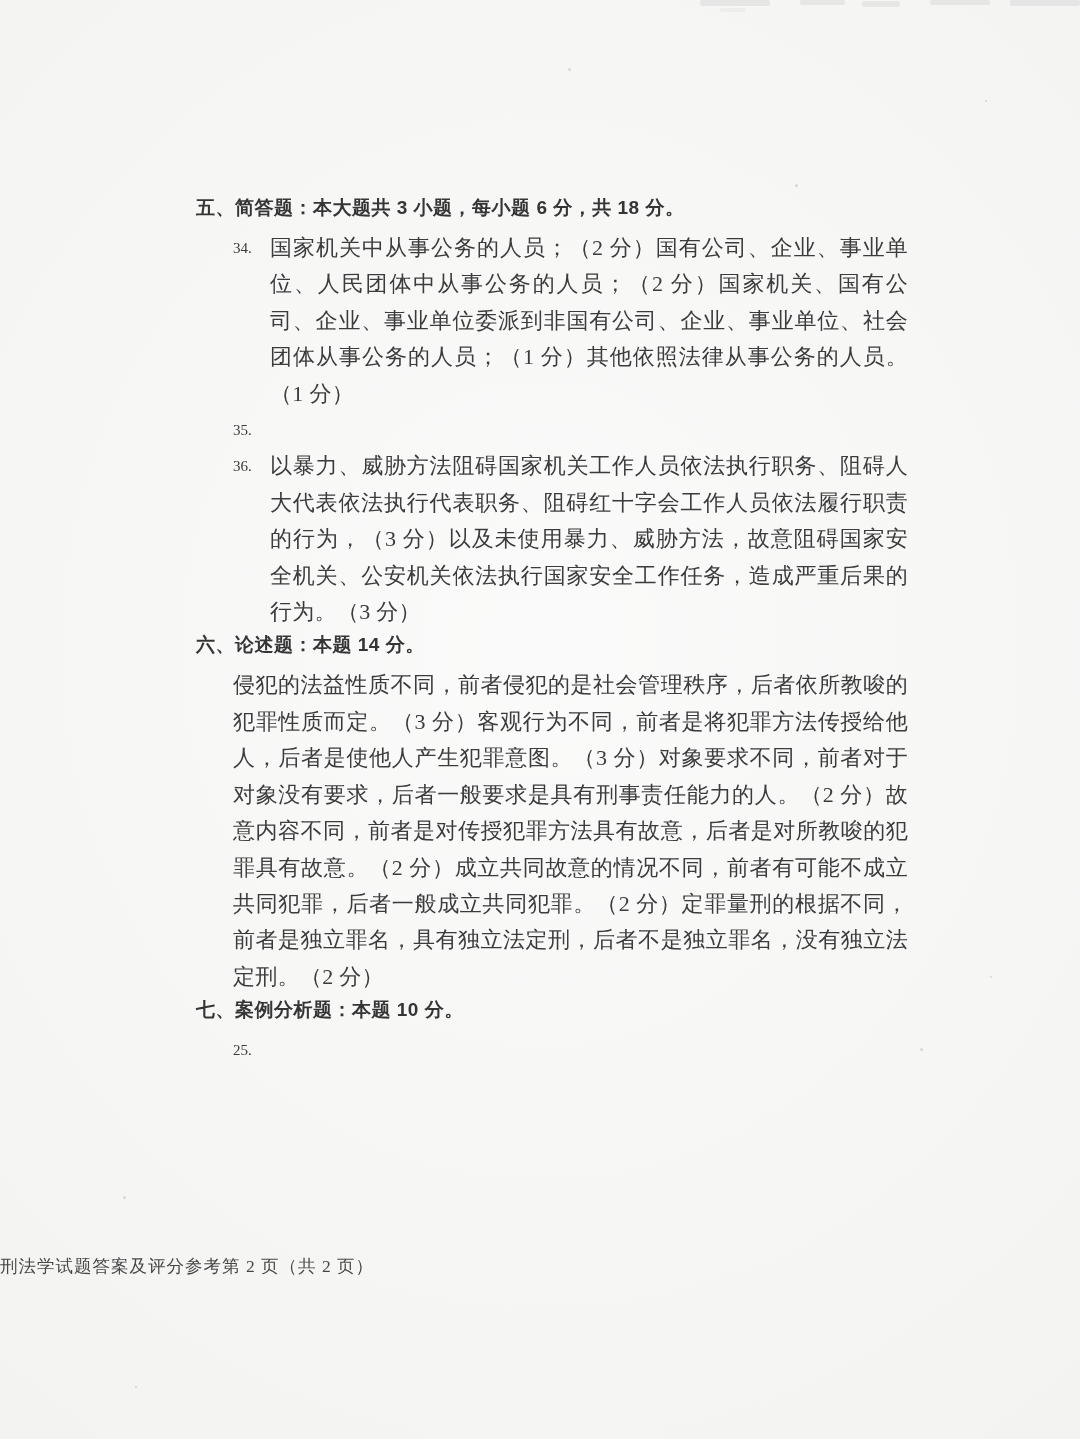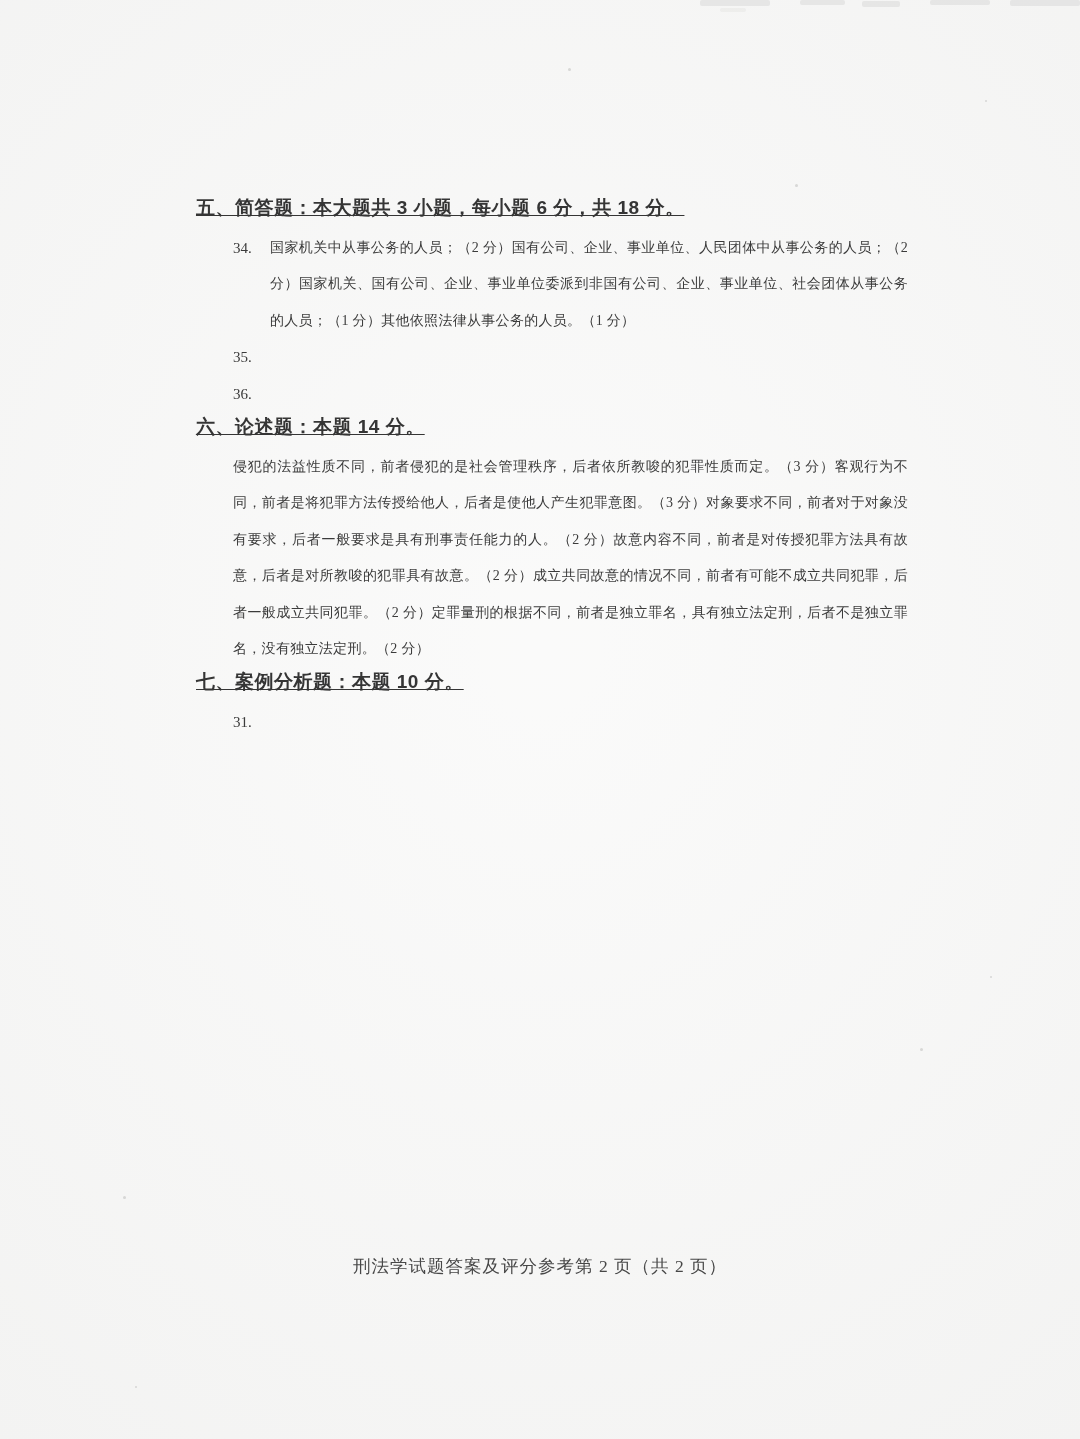--- a/index.html
+++ b/index.html
@@ -44,47 +44,46 @@
   .section + .section {
   }
   .section-heading {
     font-family: "Liberation Sans", "DejaVu Sans", sans-serif;
     font-weight: 700;
     font-size: 19px;
     line-height: 30px;
     letter-spacing: 0.5px;
     color: #353535;
     margin: 0 0 7px 0;
-    text-decoration: underline;
   }
   .answer-item {
     display: flex;
     padding-left: 37px;
   }
   .item-number {
     flex: 0 0 37px;
     font-size: 15px;
     line-height: 36.4px;
     color: #3b3b3b;
   }
   .item-text {
     flex: 1;
-    font-size: 14px;
+    font-size: 22px;
     line-height: 36.4px;
     text-align: justify;
     text-justify: inter-ideograph;
     letter-spacing: 0.3px;
     color: #3b3b3b;
   }
   .footer {
     position: absolute;
     top: 1254px;
     left: 0;
     width: 100%;
-    text-align: center;
+    text-align: left;
     font-size: 17.5px;
     letter-spacing: 1px;
     color: #474747;
   }
 </style>
 </head>
 <body>
 
 <div class="paper">
 
@@ -111,37 +110,38 @@
     <span class="item-number">34.</span>
     <div class="item-text">国家机关中从事公务的人员；（2 分）国有公司、企业、事业单位、人民团体中从事公务的人员；（2 分）国家机关、国有公司、企业、事业单位委派到非国有公司、企业、事业单位、社会团体从事公务的人员；（1 分）其他依照法律从事公务的人员。（1 分）</div>
   </div>
 
   <div class="answer-item">
     <span class="item-number">35.</span>
   </div>
 
   <div class="answer-item">
     <span class="item-number">36.</span>
+    <div class="item-text">以暴力、威胁方法阻碍国家机关工作人员依法执行职务、阻碍人大代表依法执行代表职务、阻碍红十字会工作人员依法履行职责的行为，（3 分）以及未使用暴力、威胁方法，故意阻碍国家安全机关、公安机关依法执行国家安全工作任务，造成严重后果的行为。（3 分）</div>
   </div>
 </div>
   </div>
 
   <div class="section">
     <div class="section-heading">六、论述题：本题 14 分。</div>
     <div class="section-items">
   <div class="answer-item">
     <div class="item-text">侵犯的法益性质不同，前者侵犯的是社会管理秩序，后者依所教唆的犯罪性质而定。（3 分）客观行为不同，前者是将犯罪方法传授给他人，后者是使他人产生犯罪意图。（3 分）对象要求不同，前者对于对象没有要求，后者一般要求是具有刑事责任能力的人。（2 分）故意内容不同，前者是对传授犯罪方法具有故意，后者是对所教唆的犯罪具有故意。（2 分）成立共同故意的情况不同，前者有可能不成立共同犯罪，后者一般成立共同犯罪。（2 分）定罪量刑的根据不同，前者是独立罪名，具有独立法定刑，后者不是独立罪名，没有独立法定刑。（2 分）</div>
   </div>
 </div>
   </div>
 
   <div class="section">
     <div class="section-heading">七、案例分析题：本题 10 分。</div>
     <div class="section-items">
   <div class="answer-item">
-    <span class="item-number">31.</span>
+    <span class="item-number">25.</span>
   </div>
 </div>
   </div>
 </div>
 
   <div class="footer">刑法学试题答案及评分参考第 2 页（共 2 页）</div>
 </div>
 
 </body></html>

